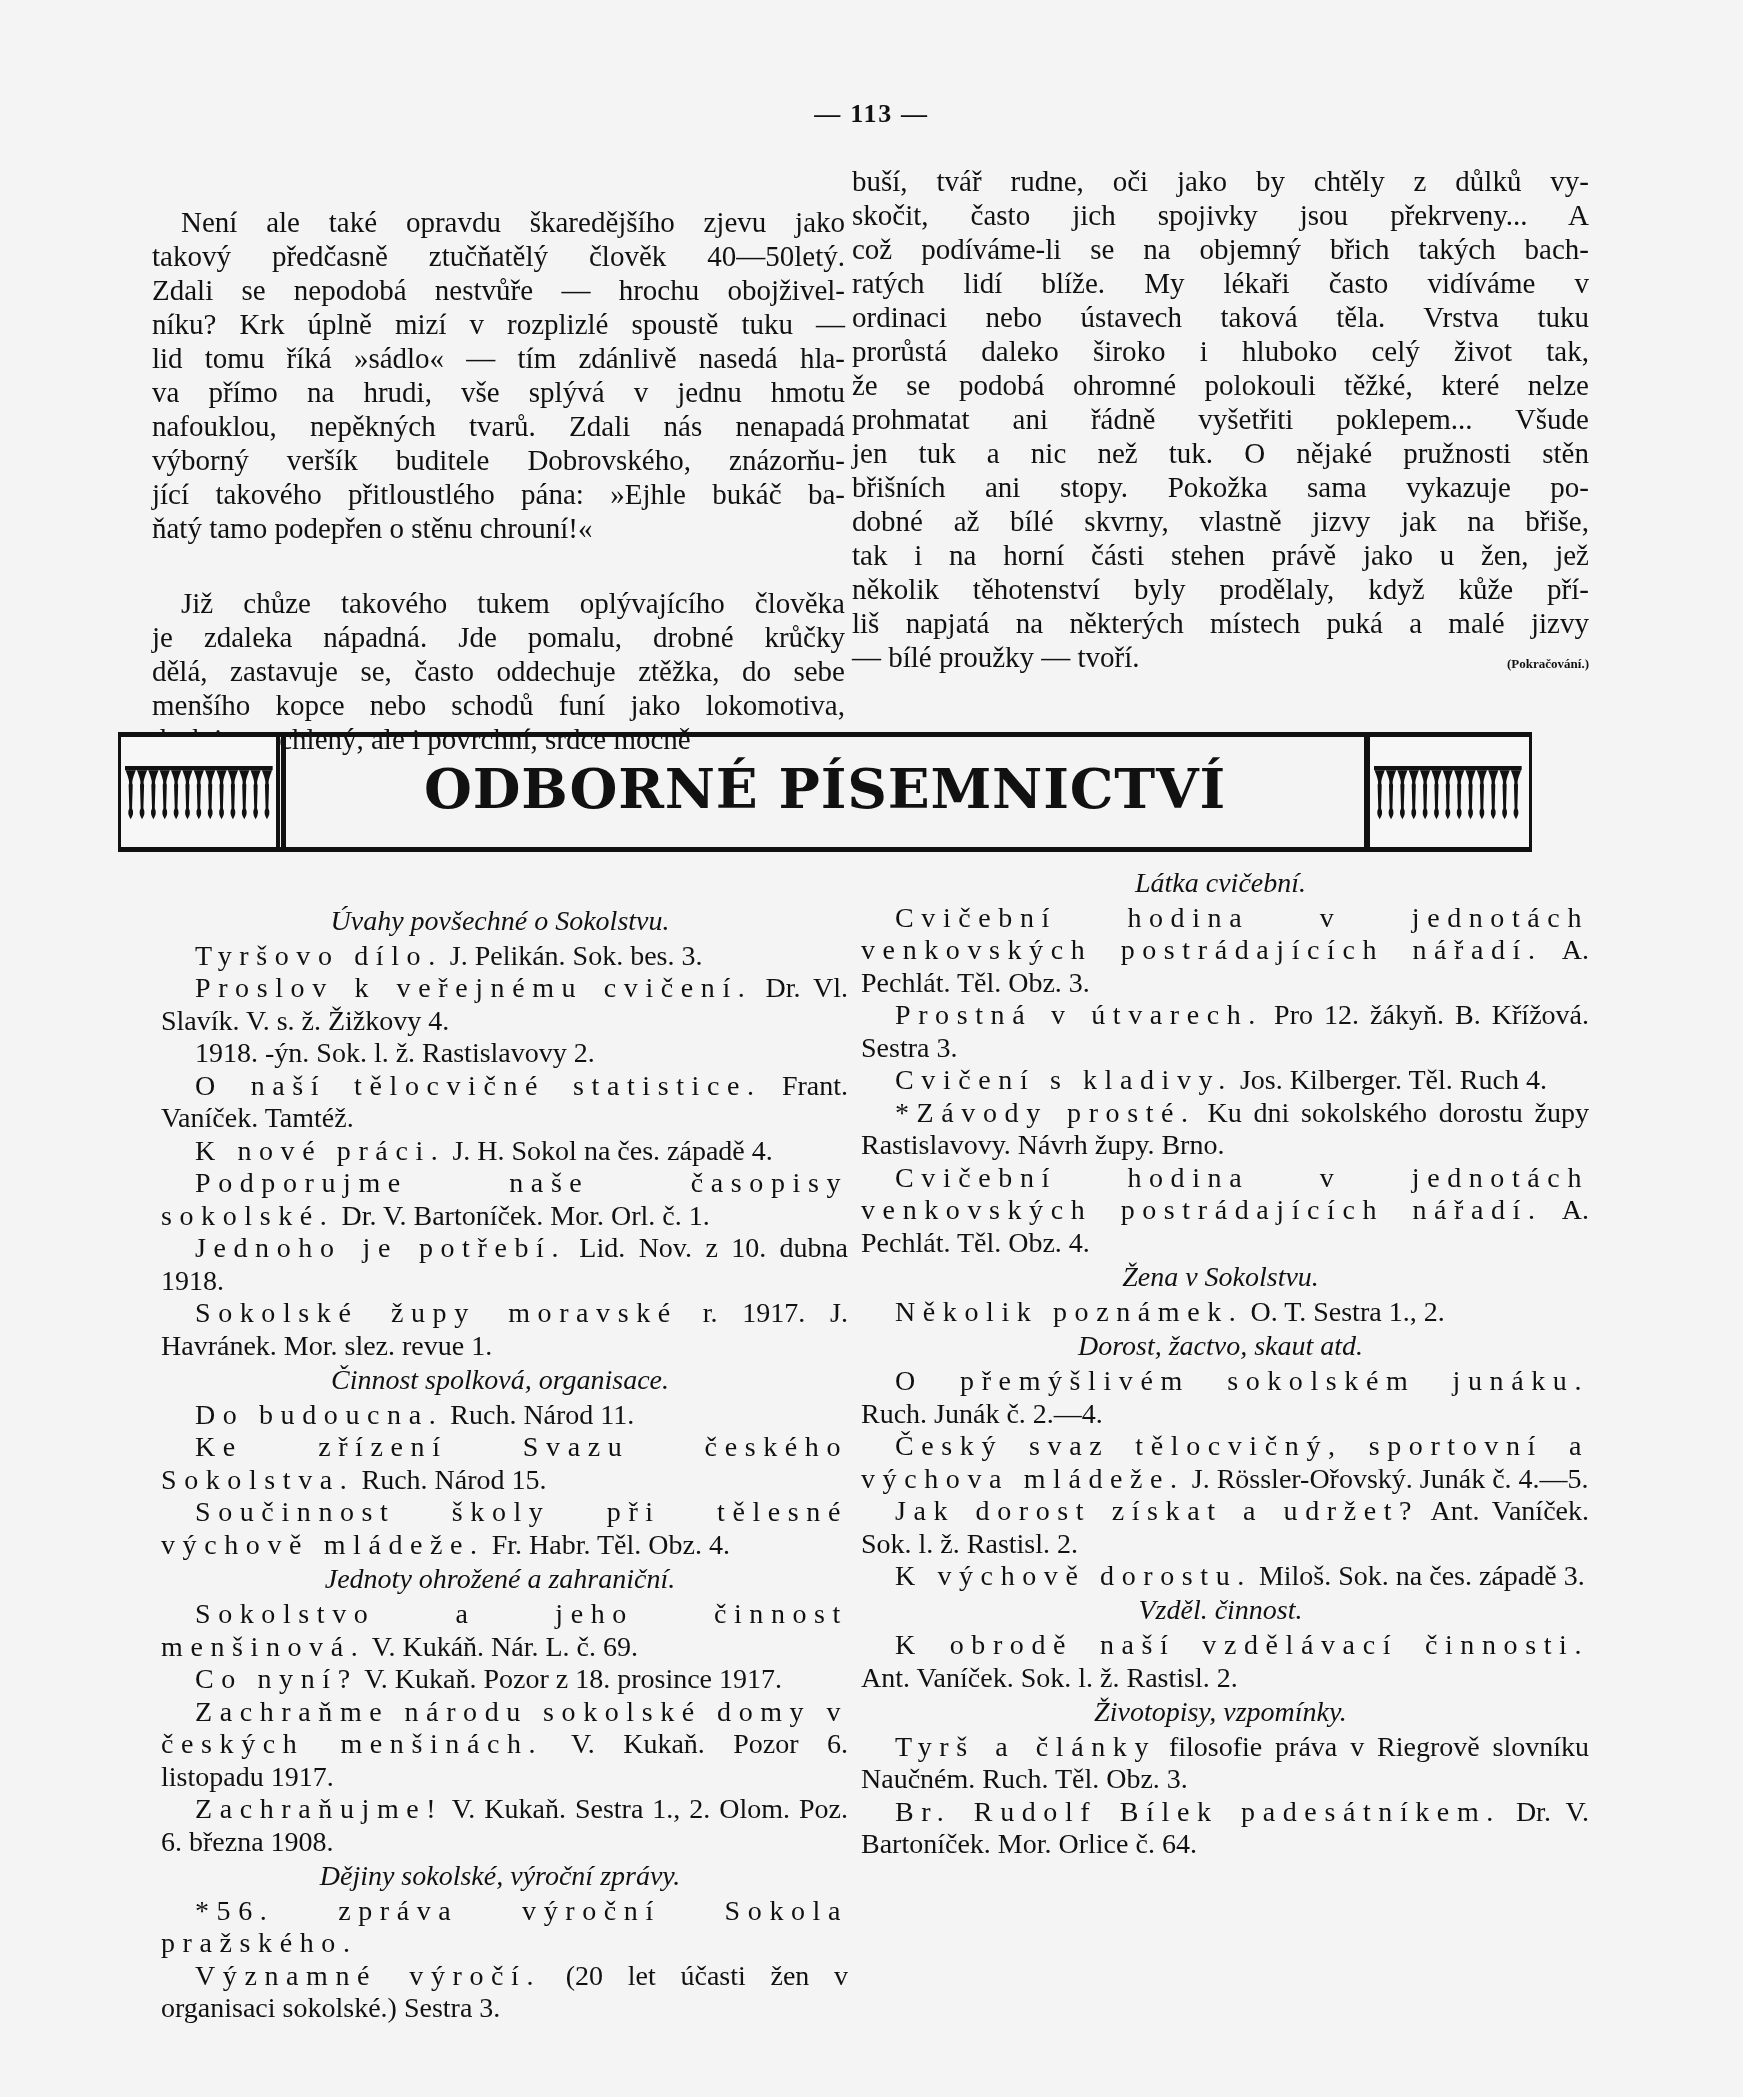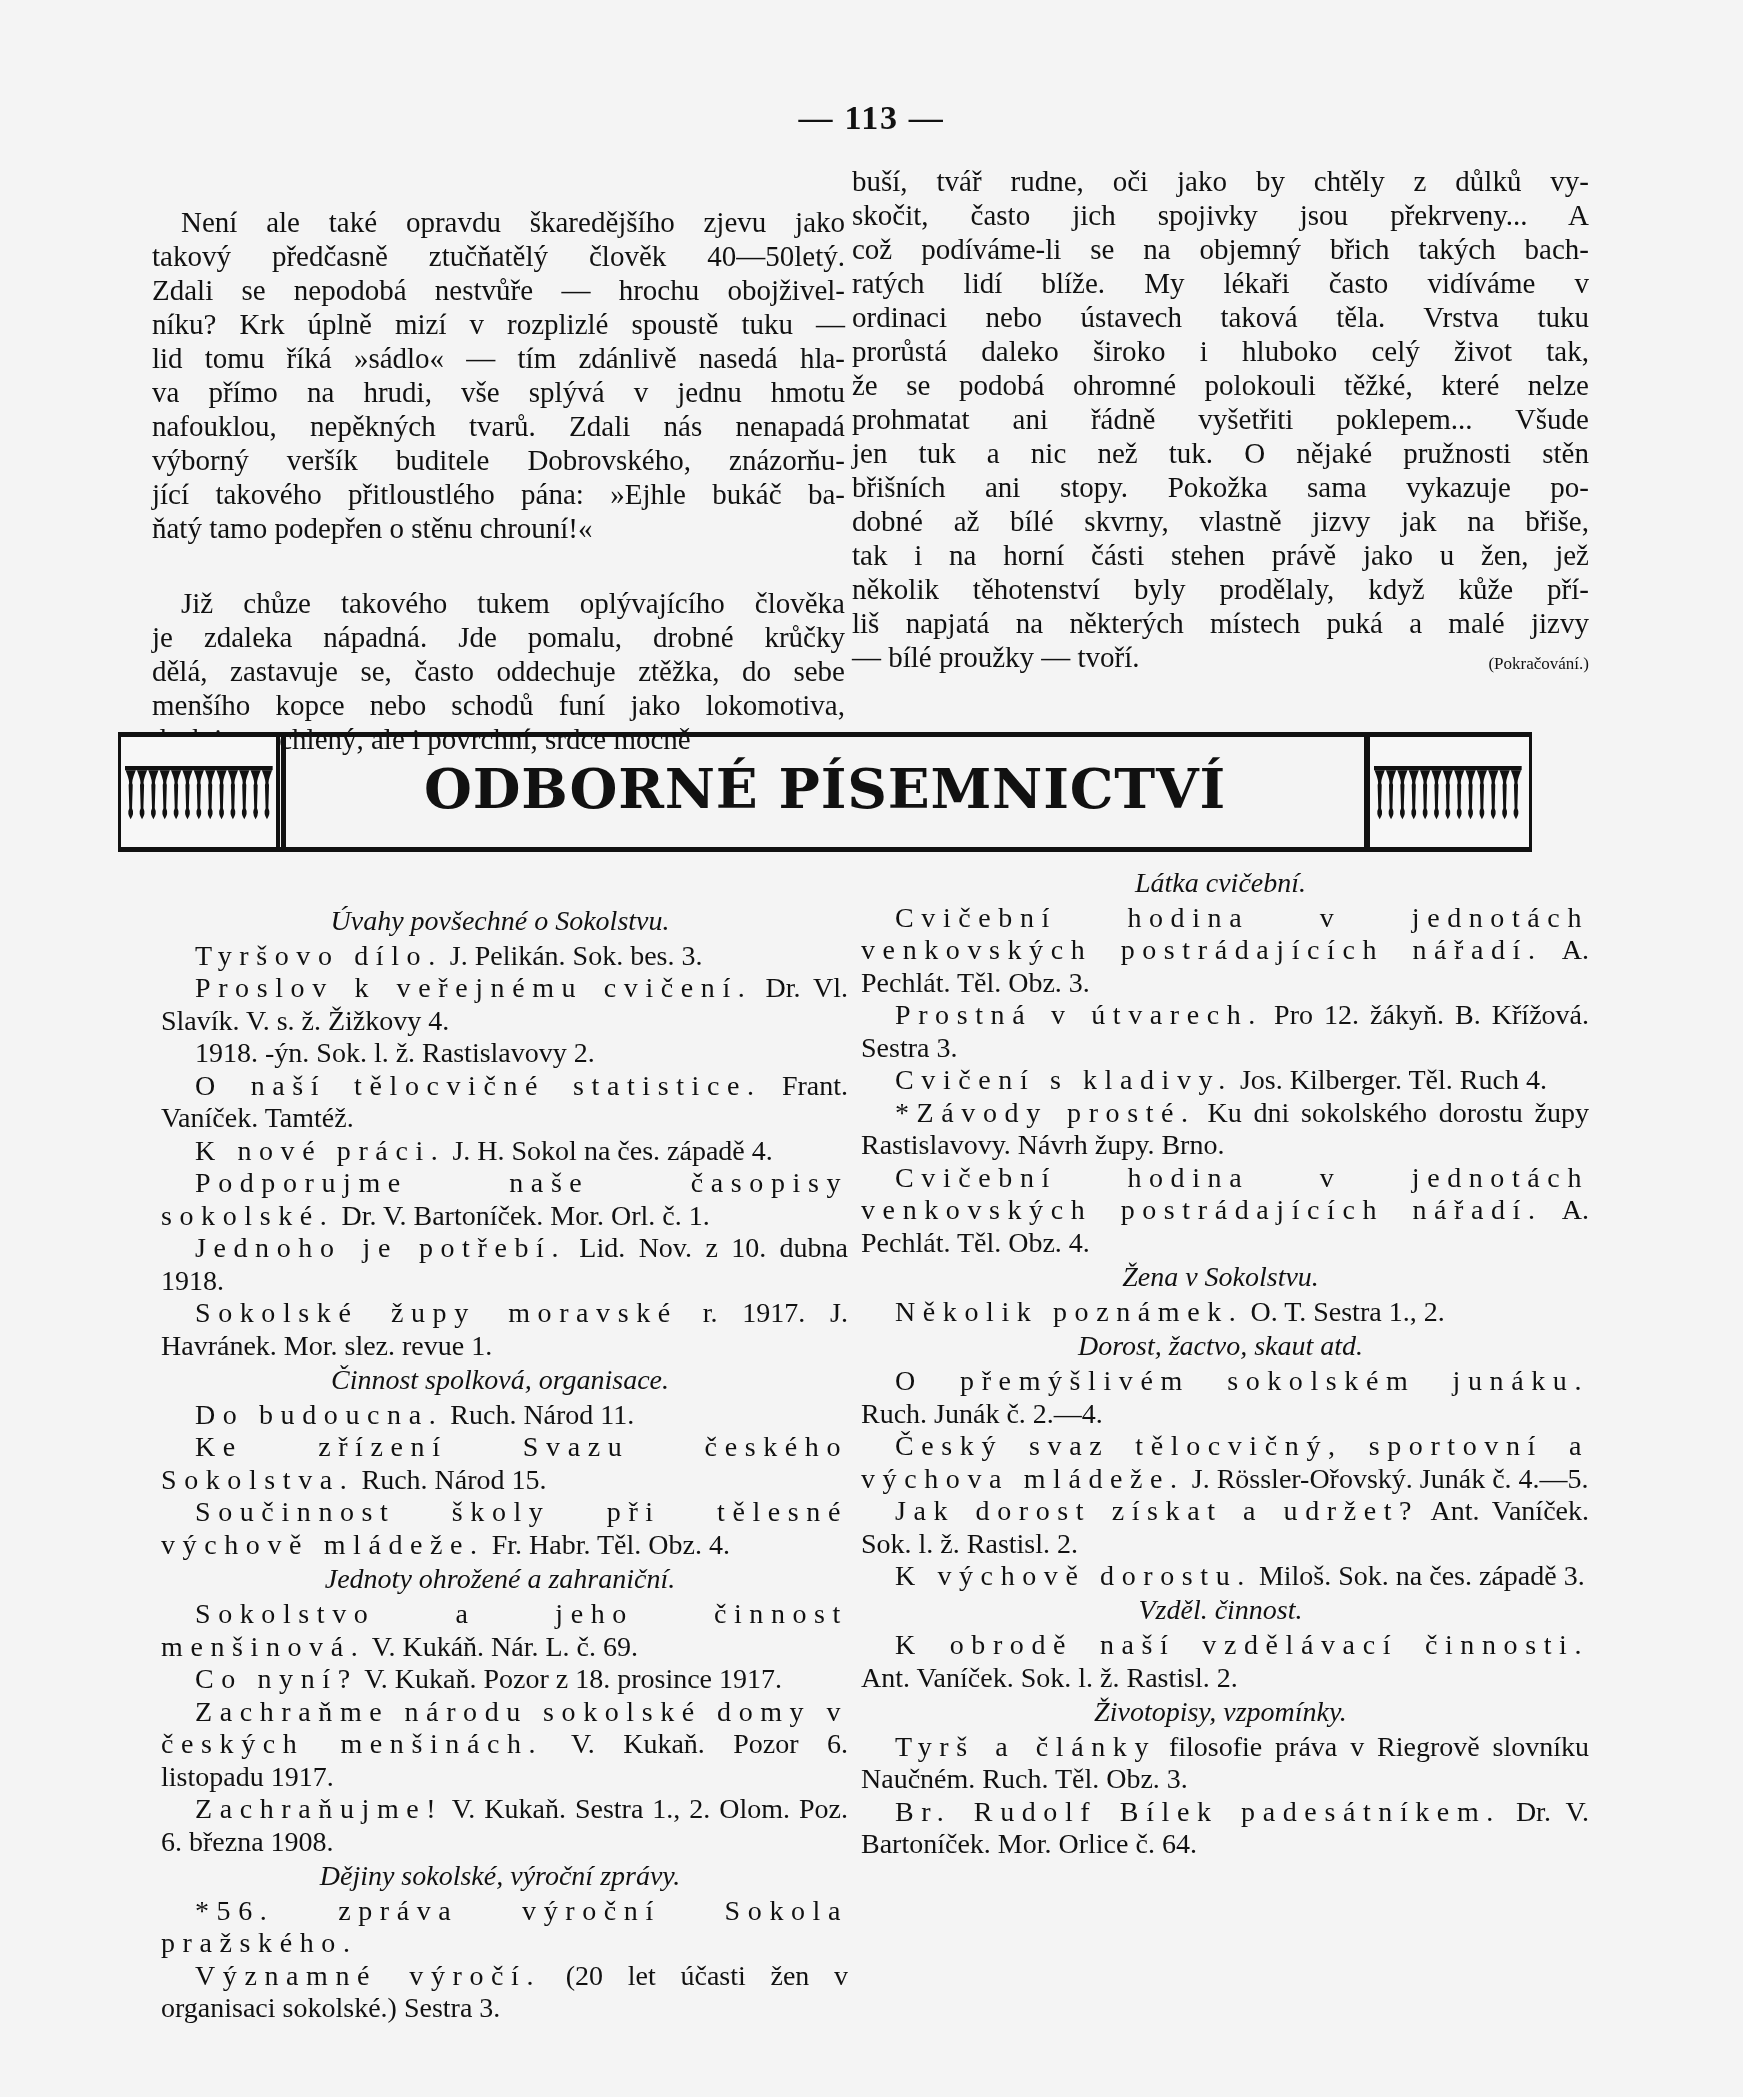--- a/index.html
+++ b/index.html
@@ -4,31 +4,31 @@
 <style>
   html, body { margin:0; padding:0; }
   body {
     width:1743px; height:2251px; position:relative; overflow:hidden;
     background:#f4f4f4;
     color:#111;
     font-family:"Liberation Serif", "DejaVu Serif", serif;
   }
   .page-num {
     position:absolute; top:99px; left:0; width:1743px; text-align:center;
-    font-size:34px; font-weight:bold; letter-spacing:1.7px;
+    font-size:26px; font-weight:bold; letter-spacing:1.7px;
   }
   .col {
     position:absolute; font-size:29px; line-height:34px;
   }
   .col .line { display:block; white-space:nowrap; text-align:justify; text-align-last:justify; }
   .col .line.last { text-align-last:left; }
   .col .line.indent { padding-left:29px;margin-top:41px; }
   #article-left { left:152px; top:164px; width:693px; }
   #article-right { left:852px; top:164px; width:737px; }
-  .cont-note { font-size:17px; font-weight:normal; float:right; margin-top:6.7px; }
+  .cont-note { font-size:13px; font-weight:bold; float:right; margin-top:6.7px; }
 
   .banner {
     position:absolute; left:118px; top:732px; width:1414px; height:120px;
     border-top:5.9px solid #111; border-bottom:5.9px solid #111;
     box-sizing:border-box;
   }
   .orn-box {
     position:absolute; top:0; bottom:0; background:#f7f7f7;
   }
   .orn-left { left:0; width:155px; border-left:3.4px solid #111; border-right:4.2px solid #111; }

